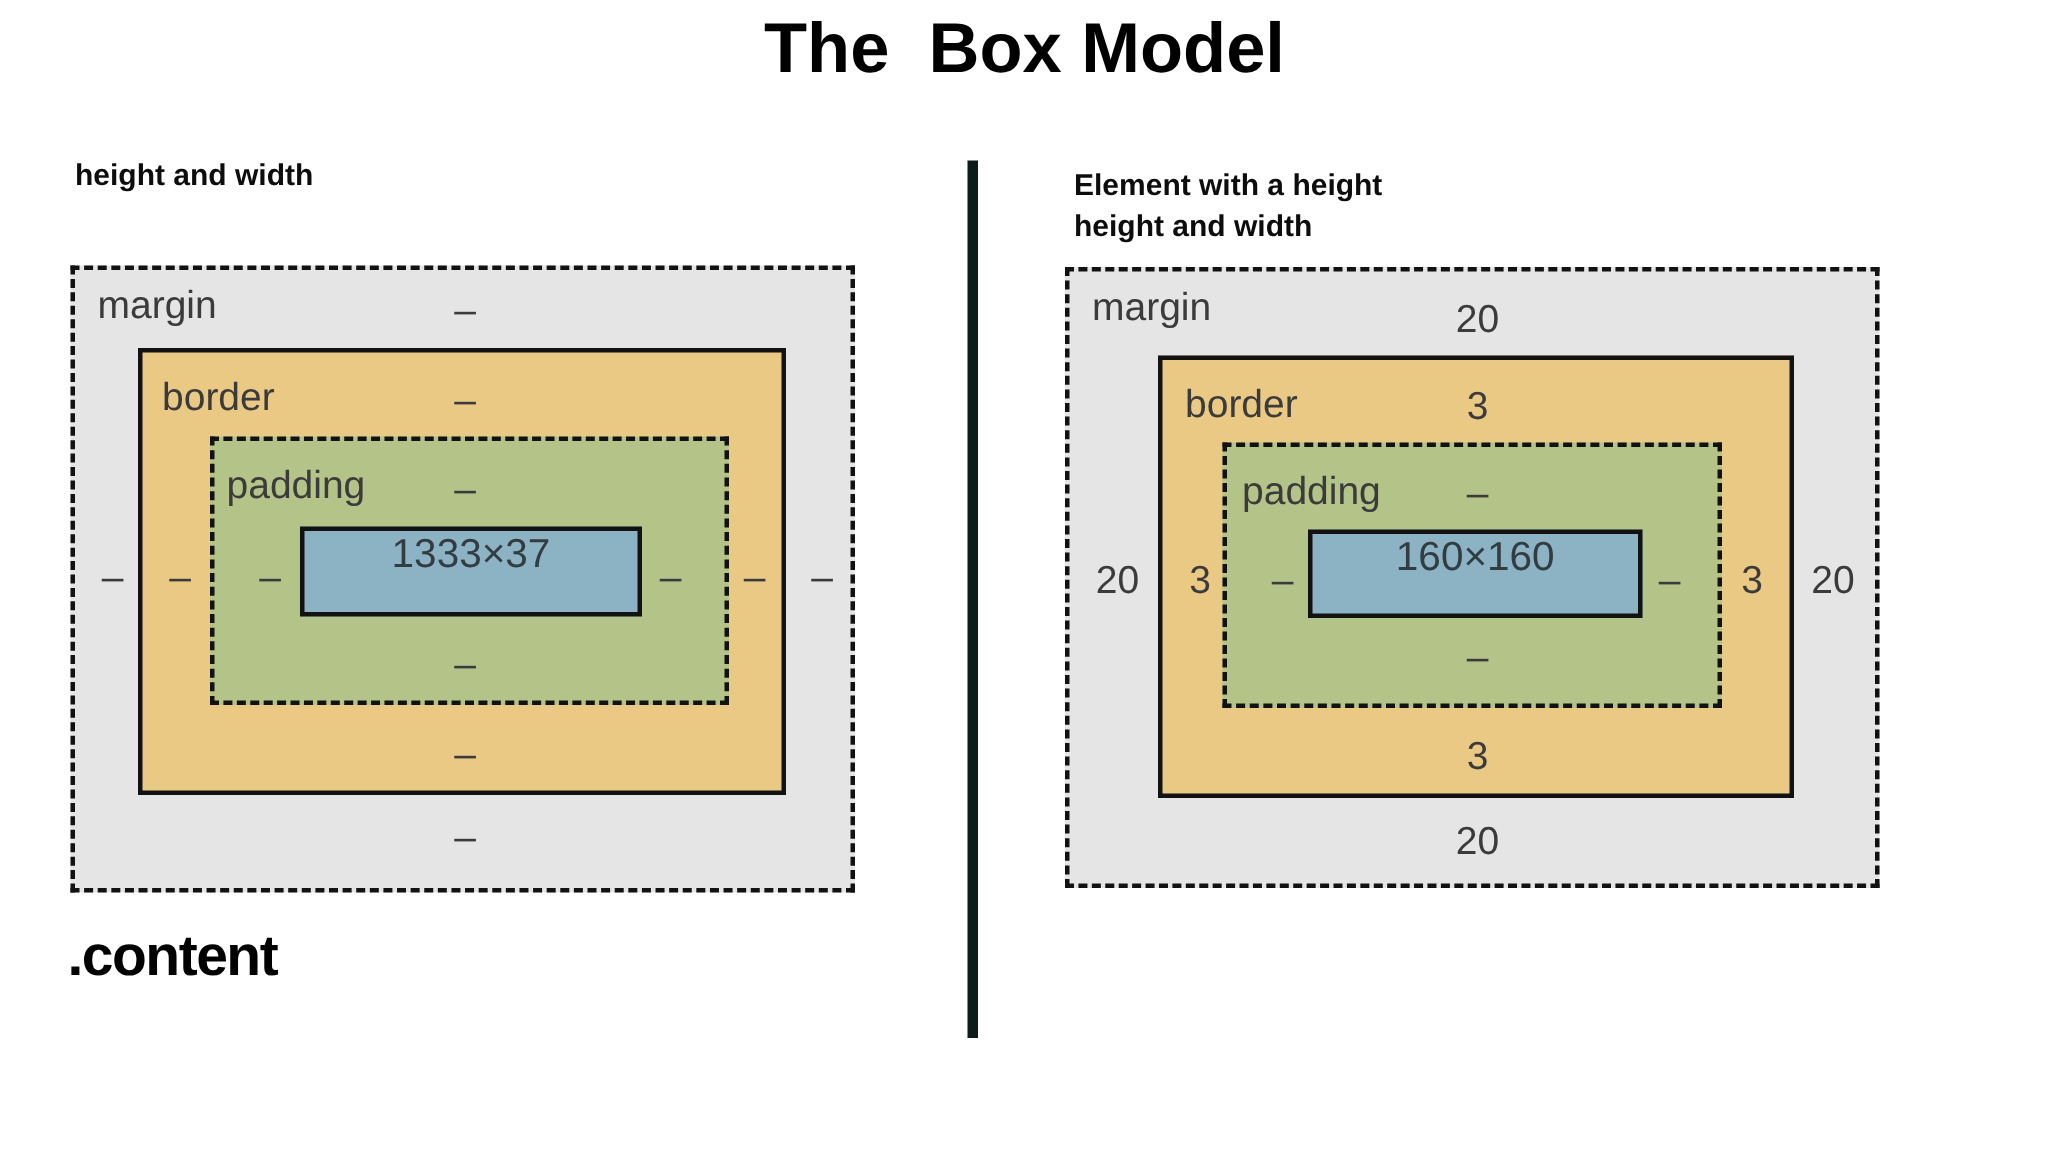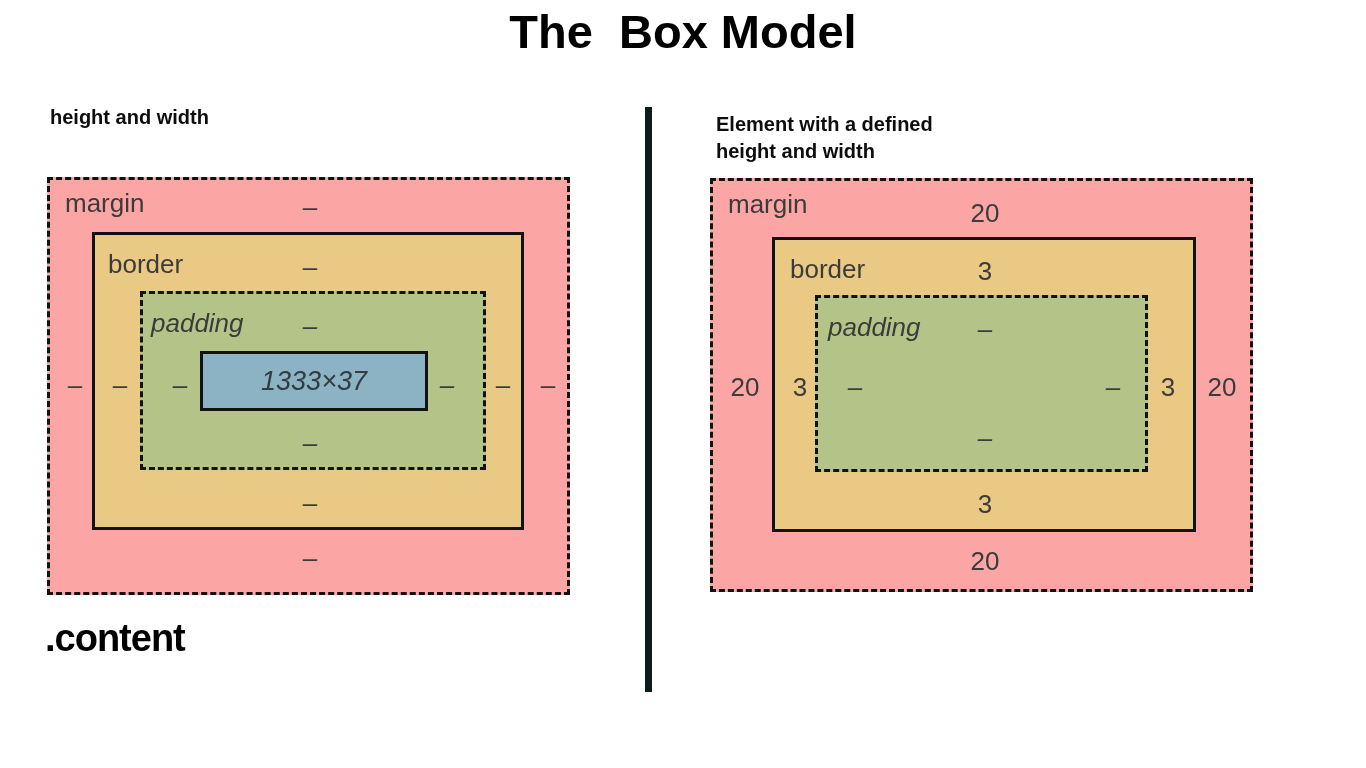--- a/index.html
+++ b/index.html
@@ -23,26 +23,26 @@
   .heading-left  { left:50px;  top:104px; }
   .heading-right { left:716px; top:111px; }
   .caption {
     position:absolute; font-size:38px; font-weight:700; color:#000;
     letter-spacing:-1px;
   }
   .caption-left  { left:45px;  top:617px; }
   .caption-right { left:708px; top:627px; }
 
   .box { position:absolute; box-sizing:border-box; }
-  .margin-box  { background:#fca5a5; border:3px dashed #121212;padding-left:24px; }
+  .margin-box  { background:#e5e5e5; border:3px dashed #121212;padding-left:24px; }
   .border-box  { background:#eac984; border:3px solid  #121212; }
-  .padding-box { background:#b4c388; border:3px dashed #121212;font-style:italic; }
+  .padding-box { background:#b4c388; border:3px dashed #121212; }
   .content-box {
     position:absolute; box-sizing:border-box; background:#8bb3c4;
-    border:3px solid #121212; display:flex; align-items:center;
+    border:3px solid #121212; display:flex; align-items:flex-start;
     justify-content:center;
   }
   .layer-label {
     position:absolute; font-size:26px; color:#3b3b3b; white-space:nowrap;
   }
   .val {
     position:absolute; transform:translate(-50%,-50%); font-size:26px;
     color:#3b3b3b; white-space:nowrap;
   }
   .content-size { font-size:27px; color:#333c40; }
@@ -96,21 +96,21 @@
         <div class="content-box dl-content">
           <span class="content-size">1333×37</span>
         </div>
       </div>
     </div>
   </div>
 
   <div class="caption caption-left">.content</div>
 
   <div class="panel-heading heading-right">
-    <div>Element with a defined</div>
+    <div>Element with a height</div>
     <div>height and width</div>
   </div>
 
   <div class="box margin-box dr-margin">
     <span class="layer-label" style="left:15px;top:8px">margin</span>
     <span class="val" style="left:272px;top:32px">20</span>
     <span class="val" style="left:32px;top:206px">20</span>
     <span class="val" style="left:509px;top:206px">20</span>
     <span class="val" style="left:272px;top:380px">20</span>
 
@@ -121,18 +121,21 @@
       <span class="val" style="left:393px;top:147px">3</span>
       <span class="val" style="left:210px;top:264px">3</span>
 
       <div class="box padding-box dr-padding">
         <span class="layer-label" style="left:10px;top:14px">padding</span>
         <span class="val" style="left:167px;top:31px">–</span>
         <span class="val" style="left:37px;top:89px">–</span>
         <span class="val" style="left:295px;top:89px">–</span>
         <span class="val" style="left:167px;top:140px">–</span>
 
+        <div class="content-box dr-content">
+          <span class="content-size">160×160</span>
+        </div>
       </div>
     </div>
   </div>
 
 
 </div>
 
 </body></html>

